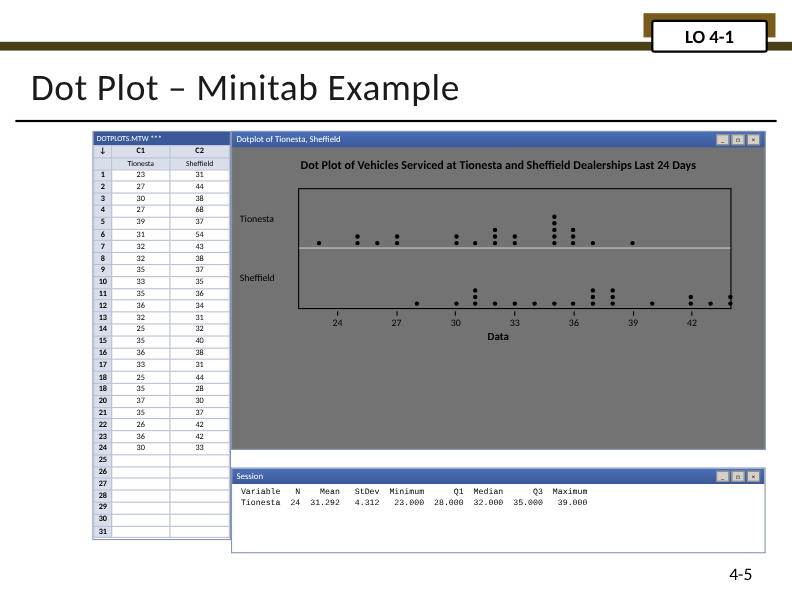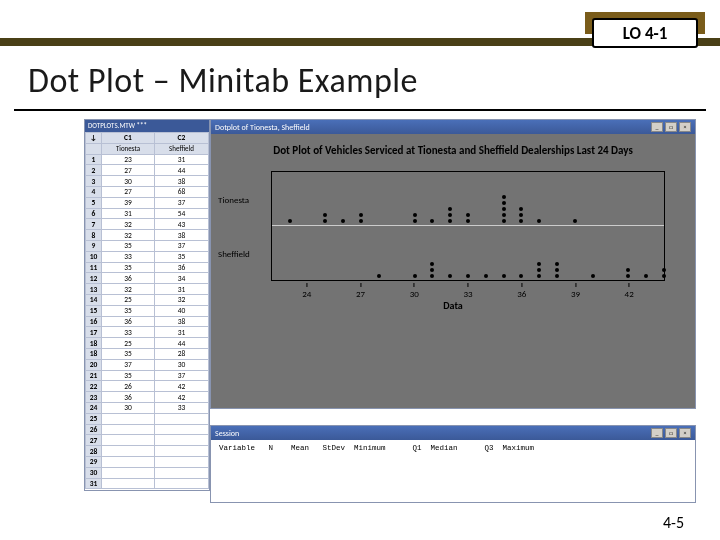--- a/index.html
+++ b/index.html
@@ -318,18 +318,19 @@
     <div class="win-titlebar">
       <span>Session</span>
       <div class="win-controls">
         <div class="win-btn">_</div>
         <div class="win-btn">□</div>
         <div class="win-btn">×</div>
       </div>
     </div>
     <div class="session-body">
       <div class="stats-table">Variable   N    Mean   StDev  Minimum      Q1  Median      Q3  Maximum</div>
+      <div class="stats-table">Tionesta  24  31.292   4.312   23.000  28.000  32.000  35.000   39.000</div>
     </div>
   </div>
 
 </div>
 
 <div class="page-num">4-5</div>
 
 </body></html>

